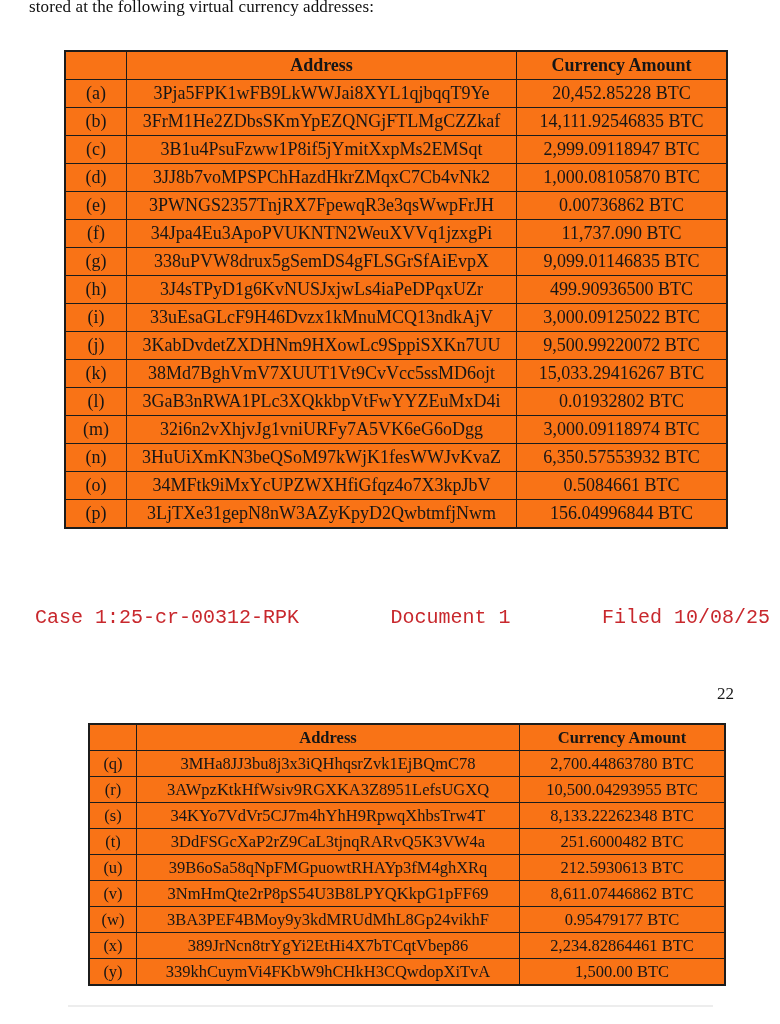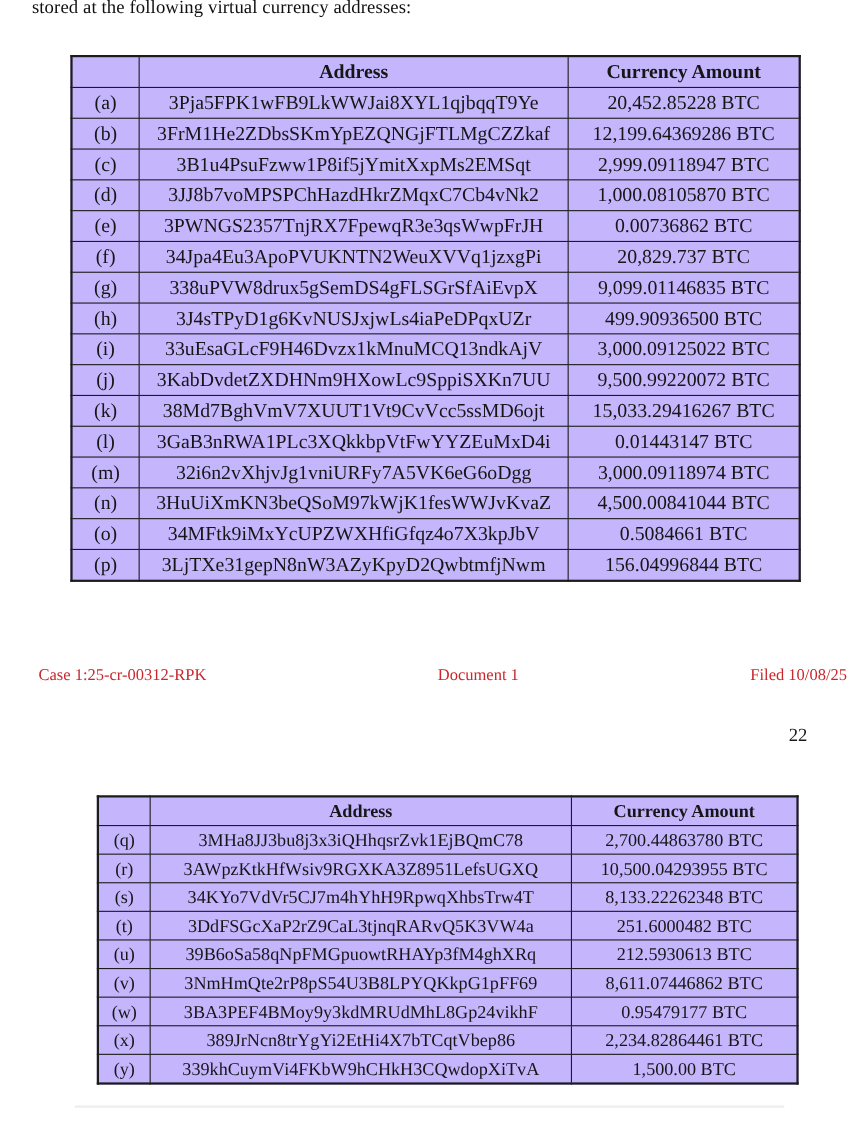--- a/index.html
+++ b/index.html
@@ -17,21 +17,21 @@
     top: -3px; left: 29px;
     font-size: 17px;
     letter-spacing: 0.1px;
     color: #101010;
   }
 
   table.btc-table {
     position: absolute;
     border-collapse: collapse;
     table-layout: fixed;
-    background: #c4b5fd;
+    background: #f97316;
     border: 2.5px solid #1c1c1c;
   }
   table.btc-table th, table.btc-table td {
     border: 1.5px solid #1c1c1c;
     text-align: center;
     vertical-align: middle;
     padding: 0 2px;
     overflow: hidden;
     white-space: nowrap;
   }
@@ -48,28 +48,28 @@
   #table2 .col-label  { width: 42px; }
   #table2 .col-address{ width: 378px; }
   #table2 .col-amount { width: 200px; }
 
   .case-stamp {
     position: absolute;
     top: 606px; left: 35px; width: 735px;
     display: flex;
     justify-content: space-between;
     align-items: flex-start;
-    font-family: Liberation Serif, serif;
-    font-size: 15px;
+    font-family: Liberation Mono, monospace;
+    font-size: 20px;
     white-space: nowrap;
   }
 
   .page-number {
     position: absolute;
-    top: 659px; left: 717px;
+    top: 684px; left: 717px;
     font-size: 17px;
     color: #1a1a1a;
   }
 
   .scan-artifact-line {
     position: absolute;
     top: 1005px; left: 68px;
     width: 645px; height: 2px;
     background: #ededed;
   }
@@ -91,21 +91,21 @@
 
       <tr>
         <td class="col-label">(a)</td>
         <td class="col-address">3Pja5FPK1wFB9LkWWJai8XYL1qjbqqT9Ye</td>
         <td class="col-amount">20,452.85228 BTC</td>
       </tr>
 
       <tr>
         <td class="col-label">(b)</td>
         <td class="col-address">3FrM1He2ZDbsSKmYpEZQNGjFTLMgCZZkaf</td>
-        <td class="col-amount">12,199.64369286 BTC</td>
+        <td class="col-amount">14,111.92546835 BTC</td>
       </tr>
 
       <tr>
         <td class="col-label">(c)</td>
         <td class="col-address">3B1u4PsuFzww1P8if5jYmitXxpMs2EMSqt</td>
         <td class="col-amount">2,999.09118947 BTC</td>
       </tr>
 
       <tr>
         <td class="col-label">(d)</td>
@@ -115,21 +115,21 @@
 
       <tr>
         <td class="col-label">(e)</td>
         <td class="col-address">3PWNGS2357TnjRX7FpewqR3e3qsWwpFrJH</td>
         <td class="col-amount">0.00736862 BTC</td>
       </tr>
 
       <tr>
         <td class="col-label">(f)</td>
         <td class="col-address">34Jpa4Eu3ApoPVUKNTN2WeuXVVq1jzxgPi</td>
-        <td class="col-amount">20,829.737 BTC</td>
+        <td class="col-amount">11,737.090 BTC</td>
       </tr>
 
       <tr>
         <td class="col-label">(g)</td>
         <td class="col-address">338uPVW8drux5gSemDS4gFLSGrSfAiEvpX</td>
         <td class="col-amount">9,099.01146835 BTC</td>
       </tr>
 
       <tr>
         <td class="col-label">(h)</td>
@@ -151,33 +151,33 @@
 
       <tr>
         <td class="col-label">(k)</td>
         <td class="col-address">38Md7BghVmV7XUUT1Vt9CvVcc5ssMD6ojt</td>
         <td class="col-amount">15,033.29416267 BTC</td>
       </tr>
 
       <tr>
         <td class="col-label">(l)</td>
         <td class="col-address">3GaB3nRWA1PLc3XQkkbpVtFwYYZEuMxD4i</td>
-        <td class="col-amount">0.01443147 BTC</td>
+        <td class="col-amount">0.01932802 BTC</td>
       </tr>
 
       <tr>
         <td class="col-label">(m)</td>
         <td class="col-address">32i6n2vXhjvJg1vniURFy7A5VK6eG6oDgg</td>
         <td class="col-amount">3,000.09118974 BTC</td>
       </tr>
 
       <tr>
         <td class="col-label">(n)</td>
         <td class="col-address">3HuUiXmKN3beQSoM97kWjK1fesWWJvKvaZ</td>
-        <td class="col-amount">4,500.00841044 BTC</td>
+        <td class="col-amount">6,350.57553932 BTC</td>
       </tr>
 
       <tr>
         <td class="col-label">(o)</td>
         <td class="col-address">34MFtk9iMxYcUPZWXHfiGfqz4o7X3kpJbV</td>
         <td class="col-amount">0.5084661 BTC</td>
       </tr>
 
       <tr>
         <td class="col-label">(p)</td>

